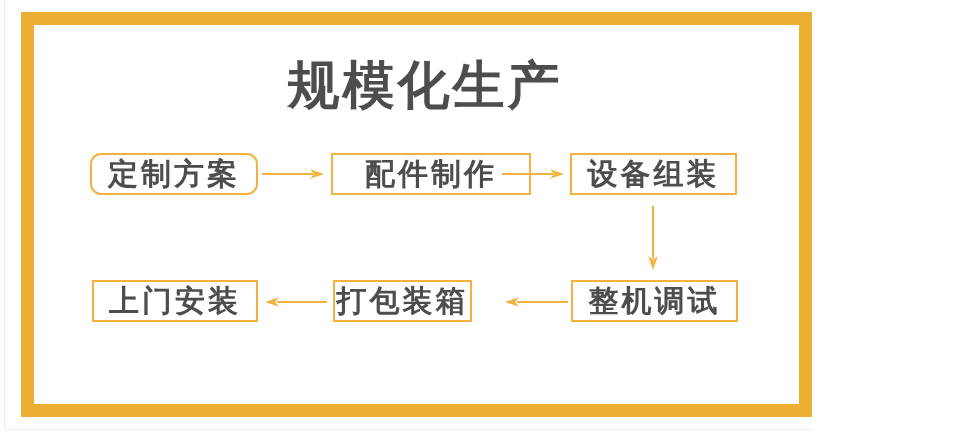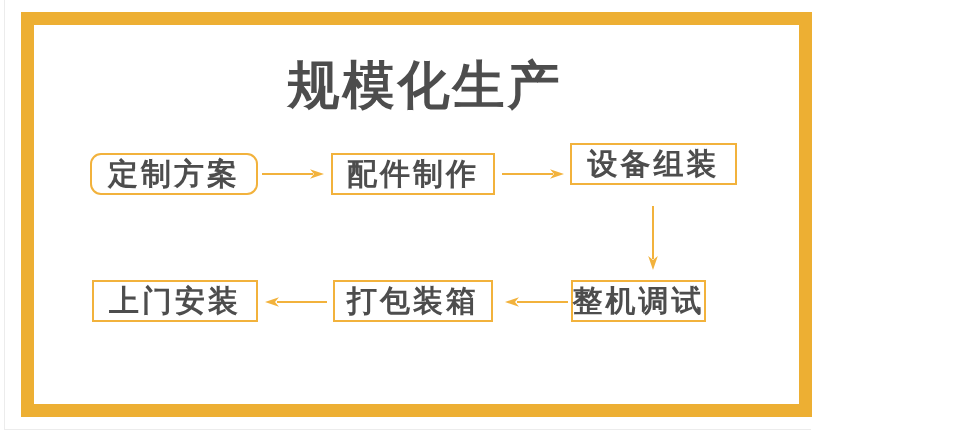--- a/index.html
+++ b/index.html
@@ -40,24 +40,24 @@
   }
   .node{
     position:absolute;height:42px;
     border:2px solid var(--accent);
     background:var(--background);
     display:flex;align-items:center;justify-content:center;
     font-size:30px;font-weight:700;letter-spacing:3px;
     color:var(--text);white-space:nowrap;
   }
   .n1{left:90px; top:153px;width:168px;border-radius:11px;}
-  .n2{left:331px;top:153px;width:164px;}
-  .n3{left:570px;top:143px;width:167px;}
-  .n4{left:571px;top:280px;width:135px;}
-  .n5{left:333px;top:280px;width:160px;}
+  .n2{left:331px;top:153px;width:200px;}
+  .n3{left:570px;top:153px;width:167px;}
+  .n4{left:571px;top:280px;width:167px;}
+  .n5{left:333px;top:280px;width:139px;}
   .n6{left:92px; top:280px;width:166px;}
   .arrow{position:absolute;color:var(--accent);display:block;}
   .a1{left:262px;top:167px;}
   .a2{left:502px;top:167px;}
   .a3{left:646px;top:206px;}
   .a4{left:505px;top:295px;}
   .a5{left:265px;top:295px;}
 </style>
 </head>
 <body>

